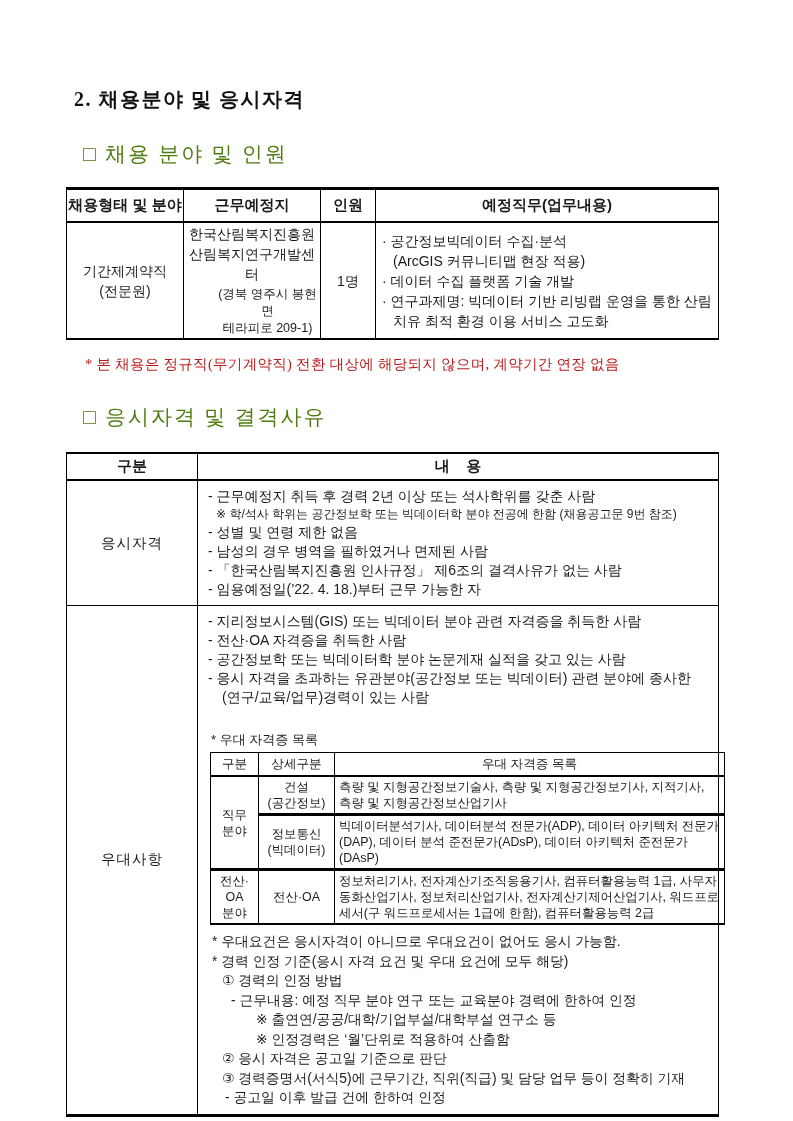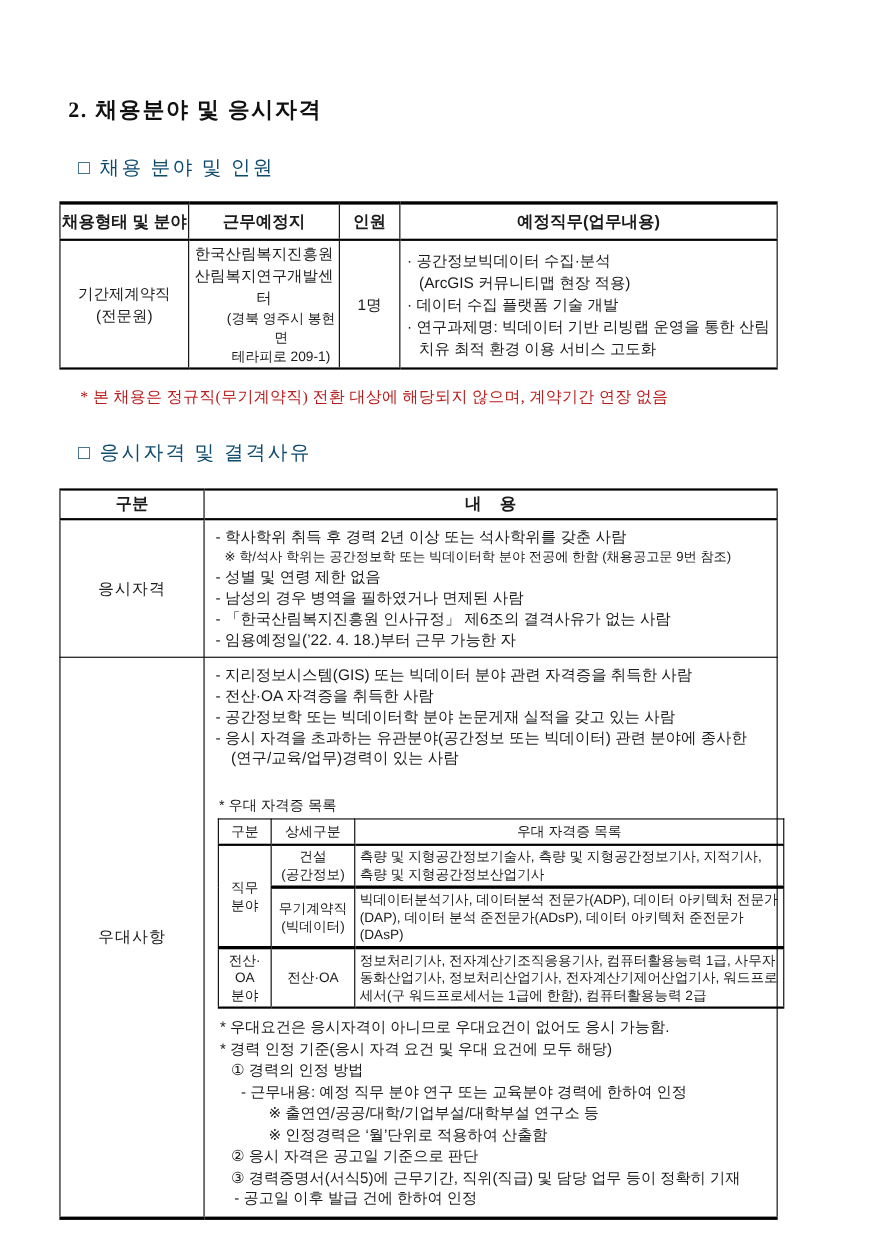--- a/index.html
+++ b/index.html
@@ -3,31 +3,31 @@
 <meta charset="utf-8">
 <style>
   html,body { margin:0; padding:0; background:#ffffff; }
   body {
     width:793px; height:1121px;
     font-family:"Liberation Sans","DejaVu Sans",sans-serif;
     color:#1b1b1b;
     -webkit-font-smoothing:antialiased;
   }
   .page { position:relative; width:793px; height:1121px; overflow:hidden; background:#fff; }
-  .content { position:absolute; left:54px; top:0; width:652px; }
+  .content { position:absolute; left:66px; top:0; width:652px; }
 
   
   .doc-title {
     margin:86px 0 0 8px;
     font-family:"Liberation Serif","DejaVu Serif",serif;
     font-weight:bold; font-size:20px; letter-spacing:1.5px; color:#111;
   }
   .sub-heading {
     font-family:"Liberation Serif","DejaVu Serif",serif;
-    font-size:18px; letter-spacing:2px; color:#0c4a6e;
+    font-size:21px; letter-spacing:2px; color:#4d7c0f;
   }
   .sh1 { margin:27px 0 0 17px; }
   .sh2 { margin:29px 0 0 17px; }
   .note {
     margin:15px 0 0 19px;
     font-family:"Liberation Serif","DejaVu Serif",serif;
     font-size:14.5px; letter-spacing:0.3px; color:#b91c1c;
   }
 
   
@@ -140,21 +140,21 @@
       <thead>
         <tr>
           <th>구분</th>
           <th>내    용</th>
         </tr>
       </thead>
       <tbody>
         <tr>
           <td class="rowlabel">응시자격</td>
           <td class="body-cell">
-            <div class="q-line">- 학사학위 취득 후 경력 2년 이상 또는 석사학위를 갖춘 사람</div>
+            <div class="q-line">- 근무예정지 취득 후 경력 2년 이상 또는 석사학위를 갖춘 사람</div>
             <div class="q-note">※ 학/석사 학위는 공간정보학 또는 빅데이터학 분야 전공에 한함 (채용공고문 9번 참조)</div>
             <div class="q-line">- 성별 및 연령 제한 없음</div>
             <div class="q-line">- 남성의 경우 병역을 필하였거나 면제된 사람</div>
             <div class="q-line">- 「한국산림복지진흥원 인사규정」 제6조의 결격사유가 없는 사람</div>
             <div class="q-line">- 임용예정일(’22. 4. 18.)부터 근무 가능한 자</div>
           </td>
         </tr>
         <tr class="last">
           <td class="rowlabel">우대사항</td>
           <td class="body-cell">
@@ -180,21 +180,21 @@
               </thead>
               <tbody>
                 <tr>
                   <td class="grp pre" rowspan="2">직무
 분야</td>
                   <td class="detail pre">건설
 (공간정보)</td>
                   <td>측량 및 지형공간정보기술사, 측량 및 지형공간정보기사, 지적기사, 측량 및 지형공간정보산업기사</td>
                 </tr>
                 <tr>
-                  <td class="detail pre">무기계약직
+                  <td class="detail pre">정보통신
 (빅데이터)</td>
                   <td>빅데이터분석기사, 데이터분석 전문가(ADP), 데이터 아키텍처 전문가(DAP), 데이터 분석 준전문가(ADsP), 데이터 아키텍처 준전문가(DAsP)</td>
                 </tr>
                 <tr class="cert-last">
                   <td class="grp pre">전산·
 OA
 분야</td>
                   <td class="detail">전산·OA</td>
                   <td>정보처리기사, 전자계산기조직응용기사, 컴퓨터활용능력 1급, 사무자동화산업기사, 정보처리산업기사, 전자계산기제어산업기사, 워드프로세서(구 워드프로세서는 1급에 한함), 컴퓨터활용능력 2급</td>
                 </tr>

